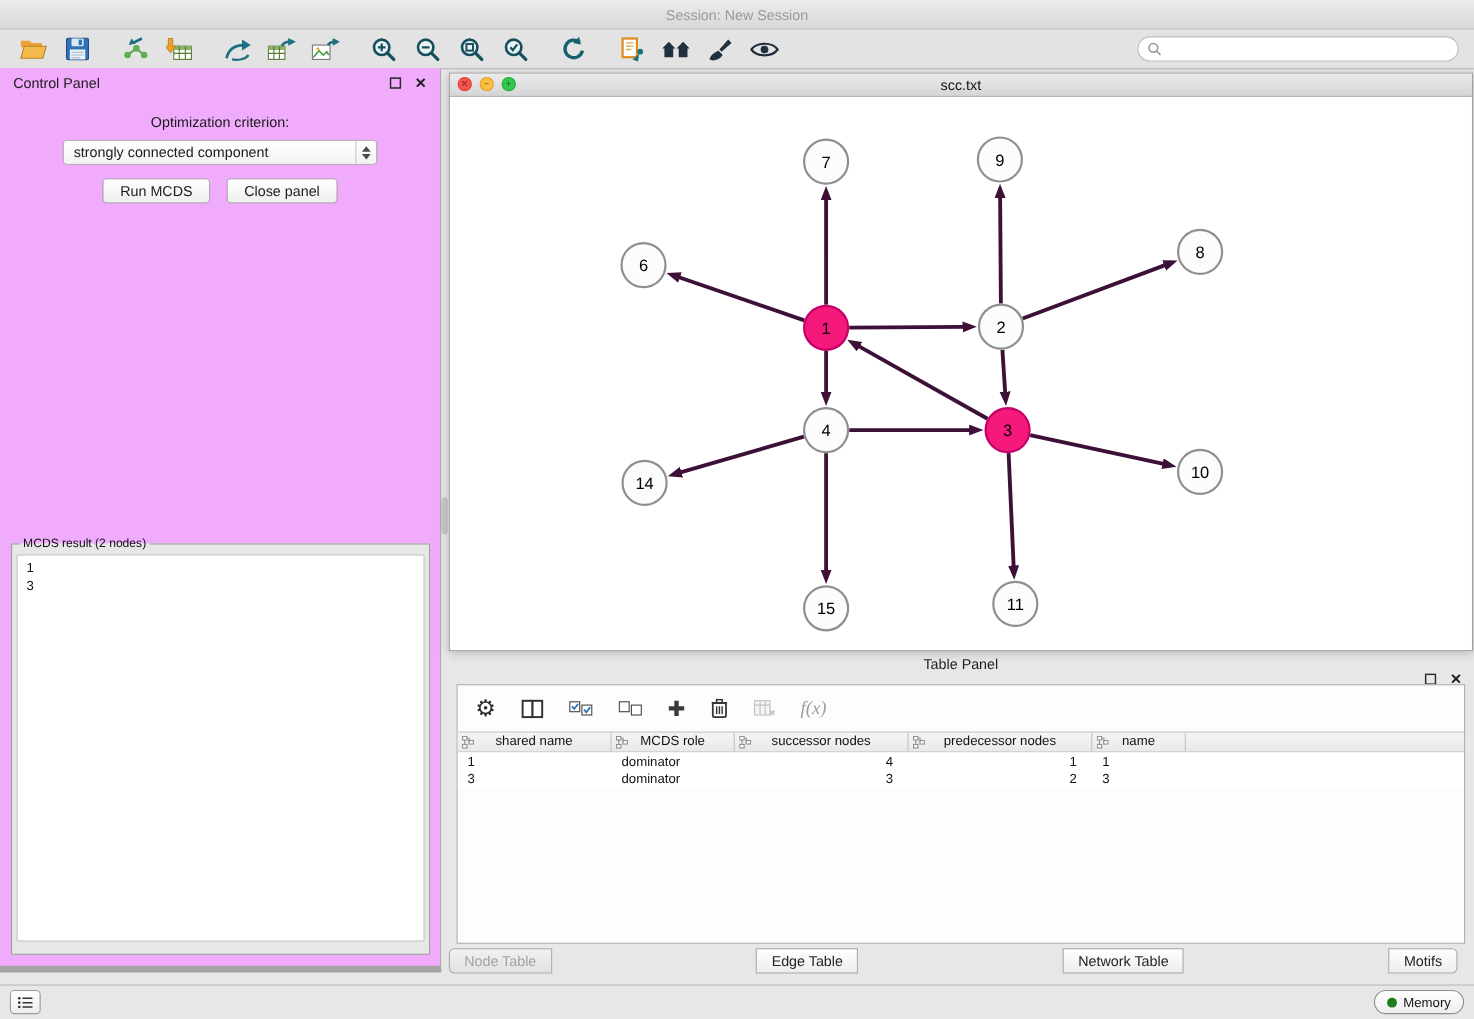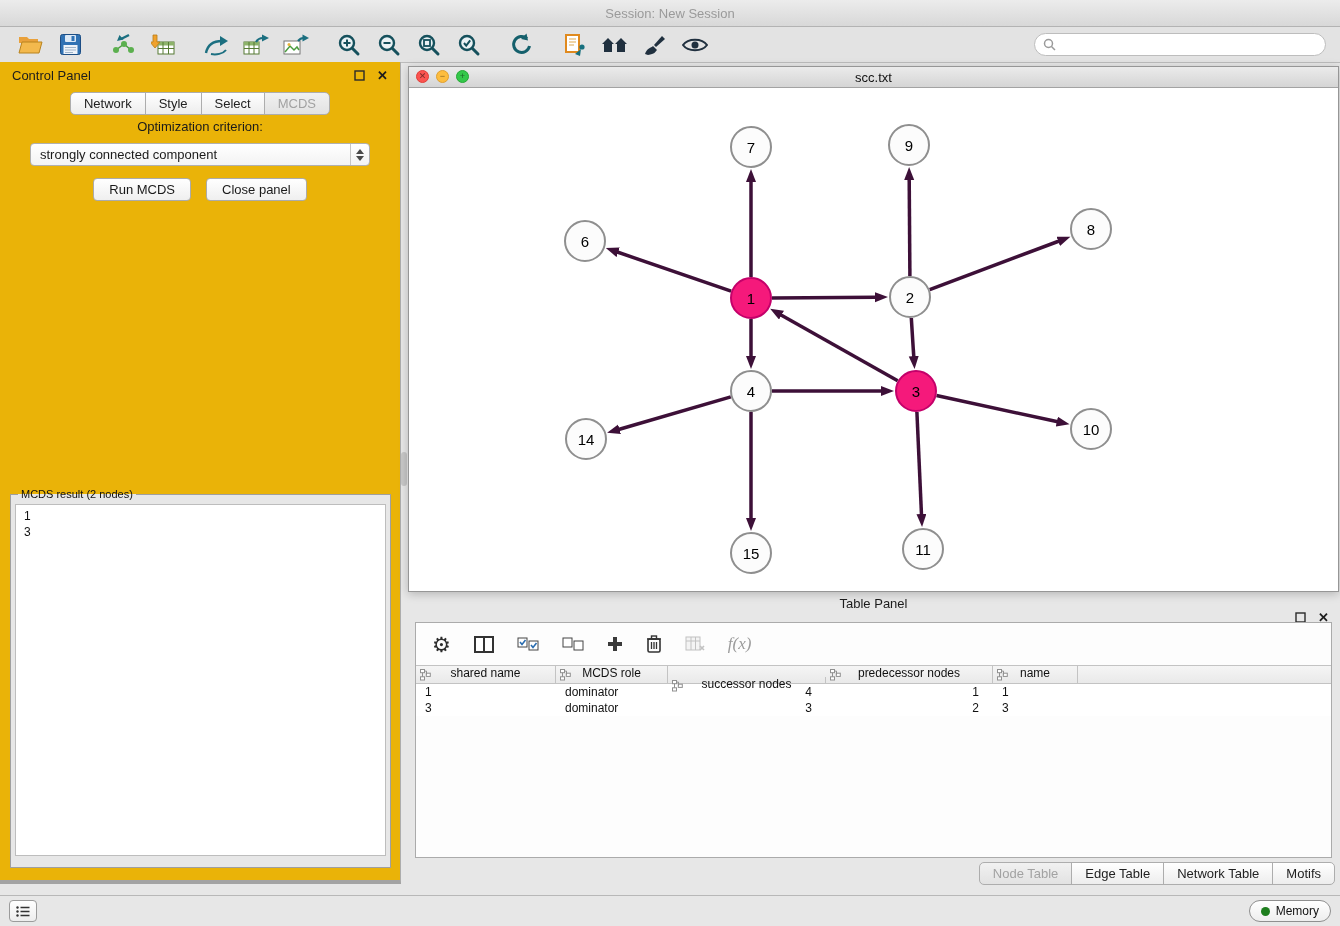--- a/index.html
+++ b/index.html
@@ -7,31 +7,31 @@
   body{font-family:"Liberation Sans",sans-serif;background:#e7e7e7;font-size:13px;color:#1a1a1a;position:relative;overflow:hidden;}
 
   .titlebar{height:27px;background:linear-gradient(#ececec,#d8d8d8);border-bottom:1px solid #b3b3b3;display:flex;align-items:center;justify-content:center;color:#9a9a9a;font-size:13px;}
 
   .toolbar{height:36px;background:#e3e3e3;border-bottom:1px solid #bcbcbc;display:flex;align-items:center;padding:0 10px;}
   .tbtn{width:40px;height:32px;display:flex;align-items:center;justify-content:center;}
   .tsep{width:13px;height:1px;}
   .search{margin-left:auto;margin-right:4px;width:292px;height:23px;border:1px solid #bdbdbd;border-radius:12px;background:#fff;display:flex;align-items:center;padding:0 8px;gap:5px;}
   .search input{border:none;outline:none;background:transparent;flex:1;font-family:inherit;font-size:12px;color:#333;}
 
-  .control-panel{position:absolute;left:0;top:62px;width:401px;height:822px;background:#eab308;border-right:1px solid #adadad;border-bottom:4px solid #a3a3a3;}
+  .control-panel{position:absolute;left:0;top:62px;width:401px;height:822px;background:#f0abfc;border-right:1px solid #adadad;border-bottom:6px solid #a3a3a3;}
   .panel-head{height:27px;display:flex;align-items:center;padding:0 12px;font-size:13px;color:#1c1c1c;}
   .panel-ctls{margin-left:auto;display:flex;align-items:center;gap:12px;}
   .panel-x{font-weight:bold;font-size:13px;color:#1c1c1c;line-height:1;}
   .tabs-row{display:flex;justify-content:center;margin-top:3px;}
   .tab{border:1px solid #adadad;background:linear-gradient(#ffffff,#ededed);padding:3px 13px;font-size:13px;color:#222;margin-left:-1px;white-space:nowrap;}
   .tab:first-child{border-radius:5px 0 0 5px;margin-left:0;}
   .tab:last-child{border-radius:0 5px 5px 0;}
   .tab.active{color:#a2a2a2;background:linear-gradient(#f1f1f1,#e2e2e2);}
-  .opt-label{text-align:center;margin-top:4px;font-size:13px;}
-  .dropdown{margin:9px auto 0;width:340px;height:23px;border:1px solid #b0b0b0;border-radius:4px;background:linear-gradient(#ffffff,#f3f3f3);display:flex;align-items:center;padding-left:9px;font-size:13px;position:relative;}
+  .opt-label{text-align:center;margin-top:14px;font-size:13px;}
+  .dropdown{margin:9px auto 0;width:286px;height:23px;border:1px solid #b0b0b0;border-radius:4px;background:linear-gradient(#ffffff,#f3f3f3);display:flex;align-items:center;padding-left:9px;font-size:13px;position:relative;}
   .stepper{position:absolute;right:0;top:0;width:19px;height:21px;border-left:1px solid #c6c6c6;display:flex;flex-direction:column;align-items:center;justify-content:center;gap:2px;}
   .stepper i{width:0;height:0;border-left:4px solid transparent;border-right:4px solid transparent;display:block;}
   .stepper .up{border-bottom:5px solid #4a4a4a;}
   .stepper .down{border-top:5px solid #4a4a4a;}
   .btn-row{display:flex;justify-content:center;gap:15px;margin-top:12px;}
   .btn{border:1px solid #ababab;border-radius:4px;background:linear-gradient(#ffffff,#efefef);padding:3px 15px;font-size:13px;font-family:inherit;color:#1a1a1a;}
   .result-box{position:absolute;left:10px;top:426px;width:381px;height:380px;border:1px solid #9f9f9f;padding:4px;background:#e7e7e7;}
   .result-box legend{font-size:11px;padding:0 3px;margin-left:3px;color:#111;}
   .result-inner{width:100%;height:352px;background:#fff;border:1px solid #bdbdbd;font-size:12px;line-height:16px;padding:3px 8px;white-space:pre;overflow:hidden;color:#111;}
 
@@ -54,21 +54,21 @@
   .tp-tool{display:flex;align-items:center;justify-content:center;}
   .gear-glyph{font-size:21px;color:#2d2d2d;line-height:1;}
   .fx{font-family:"Liberation Serif",serif;font-style:italic;font-size:17px;color:#9c9c9c;}
   .tbl-head{display:flex;border-top:1px solid #c3c3c3;border-bottom:1px solid #c3c3c3;background:linear-gradient(#f5f5f5,#e9e9e9);height:19px;}
   .th{position:relative;display:flex;justify-content:center;font-size:12px;border-right:1px solid #c3c3c3;color:#111;}
   .sort-glyph{position:absolute;left:4px;top:3px;}
   .tr{display:flex;height:16px;align-items:center;background:#fff;}
   .td{font-size:12px;color:#111;overflow:hidden;white-space:nowrap;}
   .td.left{padding-left:9px;text-align:left;}
   .td.right{padding-right:14px;text-align:right;}
-  .tp-tabs{position:absolute;bottom:0;left:0;right:4px;height:26px;display:flex;justify-content:flex-end;align-items:center;}
+  .tp-tabs{position:absolute;bottom:0;left:0;right:14px;height:26px;display:flex;justify-content:space-between;align-items:center;gap:16px;}
 
   .statusbar{position:absolute;left:0;bottom:0;width:100%;height:31px;background:#e7e7e7;border-top:1px solid #b8b8b8;display:flex;align-items:center;padding:0 9px;gap:40px;}
   .list-btn{width:28px;height:22px;border:1px solid #9b9b9b;border-radius:4px;background:linear-gradient(#ffffff,#ededed);display:flex;align-items:center;justify-content:center;}
   .memory-btn{margin-left:auto;height:22px;border:1px solid #8f8f8f;border-radius:11px;background:linear-gradient(#ffffff,#eeeeee);display:flex;align-items:center;gap:6px;padding:0 11px;font-size:12px;color:#111;}
   .mem-dot{width:9px;height:9px;border-radius:50%;background:#1e7e1e;}
 </style>
 </head>
 <body>
 
 <div class="titlebar">
@@ -212,26 +212,20 @@
 <div class="control-panel">
   <div class="panel-head">
     <span>Control Panel</span>
     <span class="panel-ctls">
       <svg width="11" height="11" viewBox="0 0 11 11">
           <rect x="1" y="1" width="9" height="9" fill="none" stroke="#2a2a2a" stroke-width="1.4"></rect>
         </svg>
       <span class="panel-x">✕</span>
     </span>
   </div>
-  <div class="tabs-row">
-      <div class="tab">Network</div>
-      <div class="tab">Style</div>
-      <div class="tab">Select</div>
-      <div class="tab active">MCDS</div>
-    </div>
   <div class="opt-label">Optimization criterion:</div>
   <div class="dropdown">
     <span>strongly connected component</span>
     <span class="stepper">
         <i class="up"></i>
         <i class="down"></i>
       </span>
   </div>
   <div class="btn-row">
     <button class="btn">Run MCDS</button>
@@ -396,21 +390,21 @@
         </div>
         <div class="th" style="width: 112px;">
           <svg class="sort-glyph" width="11" height="12" viewBox="0 0 11 12">
             <rect x="0.5" y="0.5" width="4" height="3.2" fill="#fff" stroke="#909090"></rect>
             <rect x="6.3" y="4.2" width="4" height="3.2" fill="#fff" stroke="#909090"></rect>
             <rect x="0.5" y="7.8" width="4" height="3.2" fill="#fff" stroke="#909090"></rect>
             <path d="M4.5 2.1 h2 v3.7 M2.5 3.7 v4.1" stroke="#909090" fill="none"></path>
           </svg>
           <span class="th-label">MCDS role</span>
         </div>
-        <div class="th" style="width: 158px; margin-top: 11px;">
+        <div class="th" style="width: 158px;">
           <svg class="sort-glyph" width="11" height="12" viewBox="0 0 11 12">
             <rect x="0.5" y="0.5" width="4" height="3.2" fill="#fff" stroke="#909090"></rect>
             <rect x="6.3" y="4.2" width="4" height="3.2" fill="#fff" stroke="#909090"></rect>
             <rect x="0.5" y="7.8" width="4" height="3.2" fill="#fff" stroke="#909090"></rect>
             <path d="M4.5 2.1 h2 v3.7 M2.5 3.7 v4.1" stroke="#909090" fill="none"></path>
           </svg>
           <span class="th-label">successor nodes</span>
         </div>
         <div class="th" style="width: 167px;">
           <svg class="sort-glyph" width="11" height="12" viewBox="0 0 11 12">

